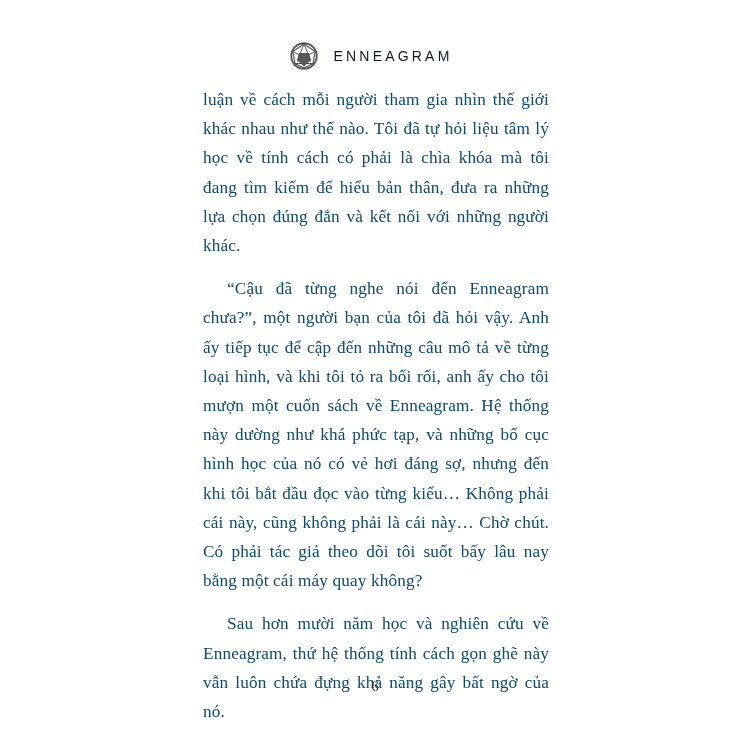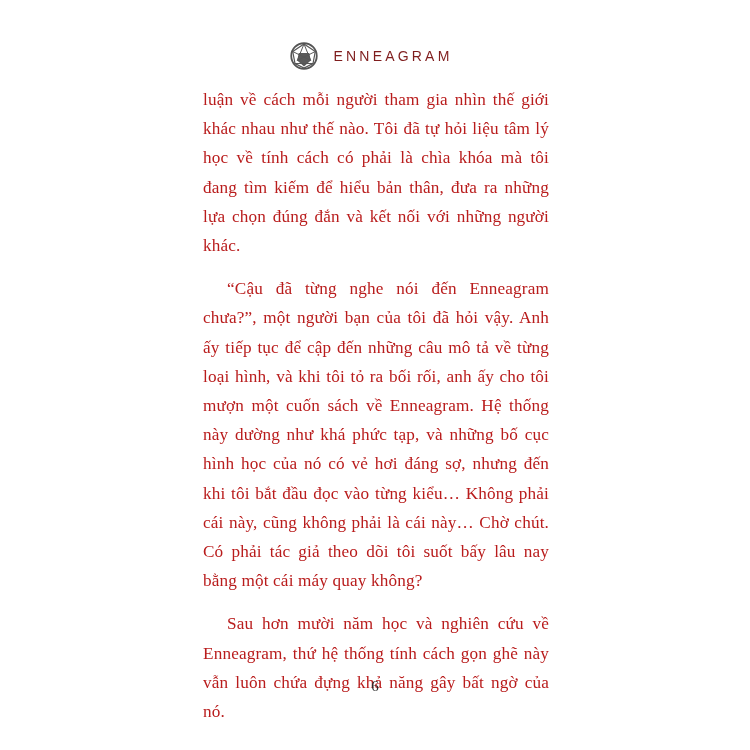--- a/index.html
+++ b/index.html
@@ -29,36 +29,36 @@
     .header .logo {
       width: 30px;
       height: 30px;
       display: block;
       margin-left: -8px;
     }
     .header .title {
       font-family: "Liberation Sans", "DejaVu Sans", sans-serif;
       font-size: 14px;
       letter-spacing: 3.2px;
-      color: #7f1d1d;
+      color: #0f172a;
     }
     .page {
       position: absolute;
       left: 203px;
       top: 85px;
       width: 346px;
     }
     p.para {
       margin: 0;
       font-family: "Liberation Serif", "DejaVu Serif", serif;
       font-size: 17.2px;
       line-height: 29.2px;
       text-align: justify;
       text-align-last: left;
-      color: #b91c1c;
+      color: #0c4a6e;
       letter-spacing: 0.15px;
     }
     p.para.indent { text-indent: 24px; }
     p.para + p.para { margin-top: 14px; }
     .heading {
       display: flex;
       align-items: center;
       gap: 7px;
       margin-top: 22px;
       margin-left: -4px;

